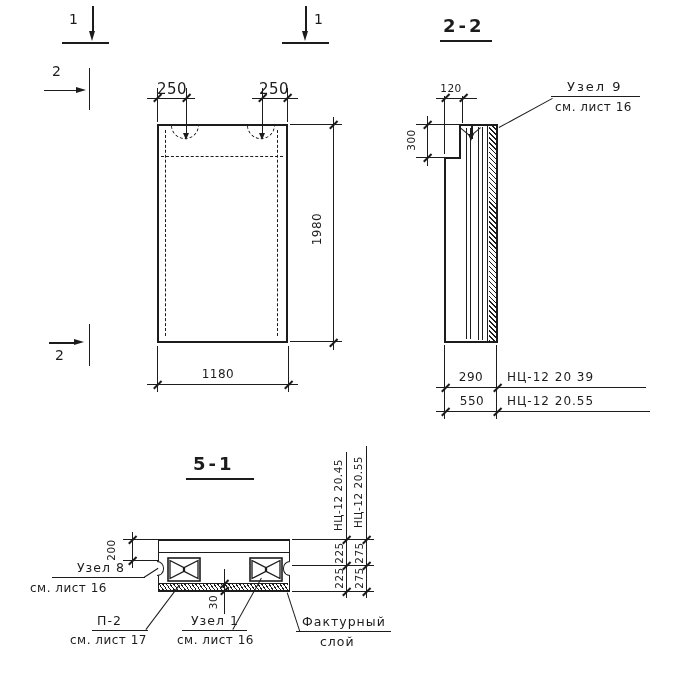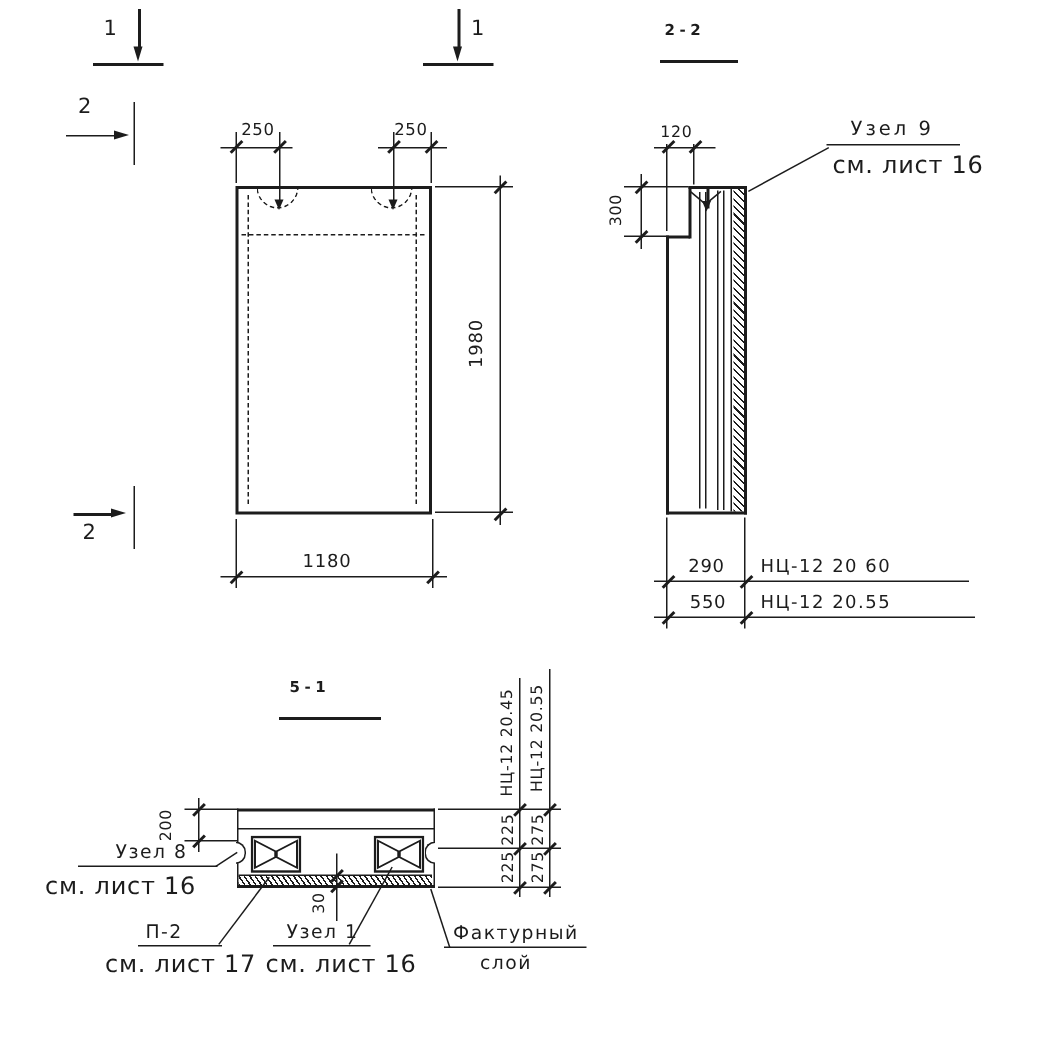--- a/index.html
+++ b/index.html
@@ -5,36 +5,36 @@
   html,body{margin:0;padding:0;background:#e8e8e4;}
   .canvas{position:relative;width:700px;height:700px;background:#ffffff;overflow:hidden;
           font-family:"DejaVu Sans",sans-serif;color:#1c1c1c;}
   .hl{position:absolute;background:#1c1c1c;height:1.6px;}
   .vl{position:absolute;background:#1c1c1c;width:1.6px;}
   .xl-h{position:absolute;background:#1c1c1c;height:1.1px;}
   .xl-v{position:absolute;background:#1c1c1c;width:1.1px;}
   .dash-v{position:absolute;width:0;border-left:1.6px dashed #1c1c1c;}
   .dash-h{position:absolute;height:0;border-top:1.6px dashed #1c1c1c;}
   .tk{position:absolute;width:11px;height:1.5px;background:#1c1c1c;transform:rotate(-45deg);}
-  .lbl{position:absolute;font-size:11px;white-space:nowrap;letter-spacing:.5px;}
+  .lbl{position:absolute;font-size:15px;white-space:nowrap;letter-spacing:.5px;}
   .rot{transform:rotate(-90deg);}
   .ctr{text-align:center;}
   .ld{position:absolute;height:1.4px;background:#1c1c1c;transform-origin:left center;}
   .arr-d{position:absolute;width:0;height:0;border-left:3.5px solid transparent;
          border-right:3.5px solid transparent;border-top:10px solid #1c1c1c;}
   .arr-d.sm{border-left-width:3px;border-right-width:3px;border-top-width:7px;}
   .arr-r{position:absolute;width:0;height:0;border-top:3.5px solid transparent;
          border-bottom:3.5px solid transparent;border-left:10px solid #1c1c1c;}
   .hatch-v{background:repeating-linear-gradient(45deg,#1c1c1c 0 1px,transparent 1px 3.5px);}
   .hatch-f{background:repeating-linear-gradient(55deg,#1c1c1c 0 1px,transparent 1px 3px);}
   .arcwrap{position:absolute;overflow:hidden;width:30px;height:14px;}
   .arc{width:26px;height:26px;border:1.6px dashed #1c1c1c;border-radius:50%;margin-top:-15px;}
-  .title{position:absolute;font-size:10px;letter-spacing:3px;font-weight:bold;}
+  .title{position:absolute;font-size:18px;letter-spacing:3px;font-weight:bold;}
   .call{position:absolute;font-size:12.5px;letter-spacing:1px;}
-  .ref{position:absolute;font-size:16px;letter-spacing:.5px;}
+  .ref{position:absolute;font-size:12px;letter-spacing:.5px;}
 </style>
 </head>
 <body>
 
 <div class="canvas">
 
   <div class="vl" style="left:92px;top:6px;height:27px"></div>
   <div class="arr-d" style="left:88.5px;top:31px"></div>
   <div class="hl" style="left:62px;top:42px;width:47px"></div>
   <div class="lbl" style="left:69px;top:11px;font-size:14px">1</div>
@@ -136,21 +136,21 @@
   <div class="call" style="left:567px;top:79px;font-size:13px;letter-spacing:2px">Узел 9</div>
   <div class="hl" style="left:551px;top:96px;width:89px;height:1.4px"></div>
   <div class="ref" style="left:555px;top:100px">см. лист 16</div>
 
   <div class="xl-v" style="left:444.3px;top:345px;height:74px"></div>
   <div class="xl-v" style="left:495.6px;top:345px;height:74px"></div>
   <div class="xl-h" style="left:436px;top:387px;width:210px;height:1.3px"></div>
   <div class="tk" style="left:439.5px;top:386.6px"></div>
   <div class="tk" style="left:491.5px;top:386.6px"></div>
   <div class="lbl ctr" style="left:451px;top:370px;width:40px;font-size:12px">290</div>
-  <div class="lbl" style="left:507px;top:370px;font-size:12px;letter-spacing:1px">НЦ-12 20 60</div>
+  <div class="lbl" style="left:507px;top:370px;font-size:12px;letter-spacing:1px">НЦ-12 20 39</div>
   <div class="xl-h" style="left:436px;top:411px;width:214px;height:1.3px"></div>
   <div class="tk" style="left:439.5px;top:410.6px"></div>
   <div class="tk" style="left:491.5px;top:410.6px"></div>
   <div class="lbl ctr" style="left:452px;top:394px;width:40px;font-size:12px">550</div>
   <div class="lbl" style="left:507px;top:394px;font-size:12px;letter-spacing:1px">НЦ-12 20.55</div>
 
   <div class="title" style="left:193px;top:453px">5-1</div>
   <div class="hl" style="left:186px;top:478px;width:68px;height:1.8px"></div>
 
   <div class="hl" style="left:158px;top:539px;width:132px;height:2px"></div>

